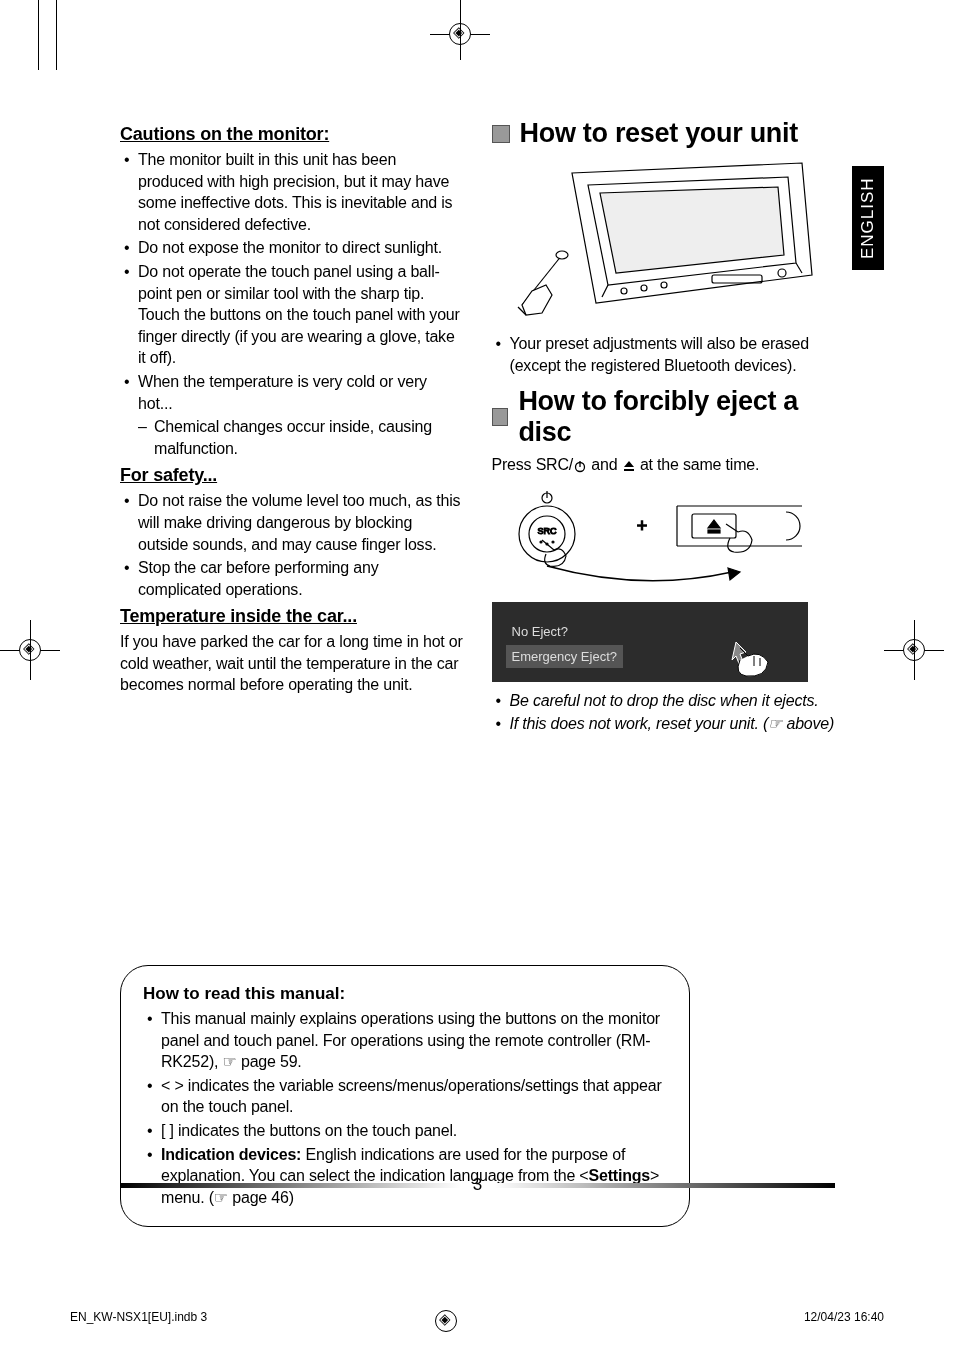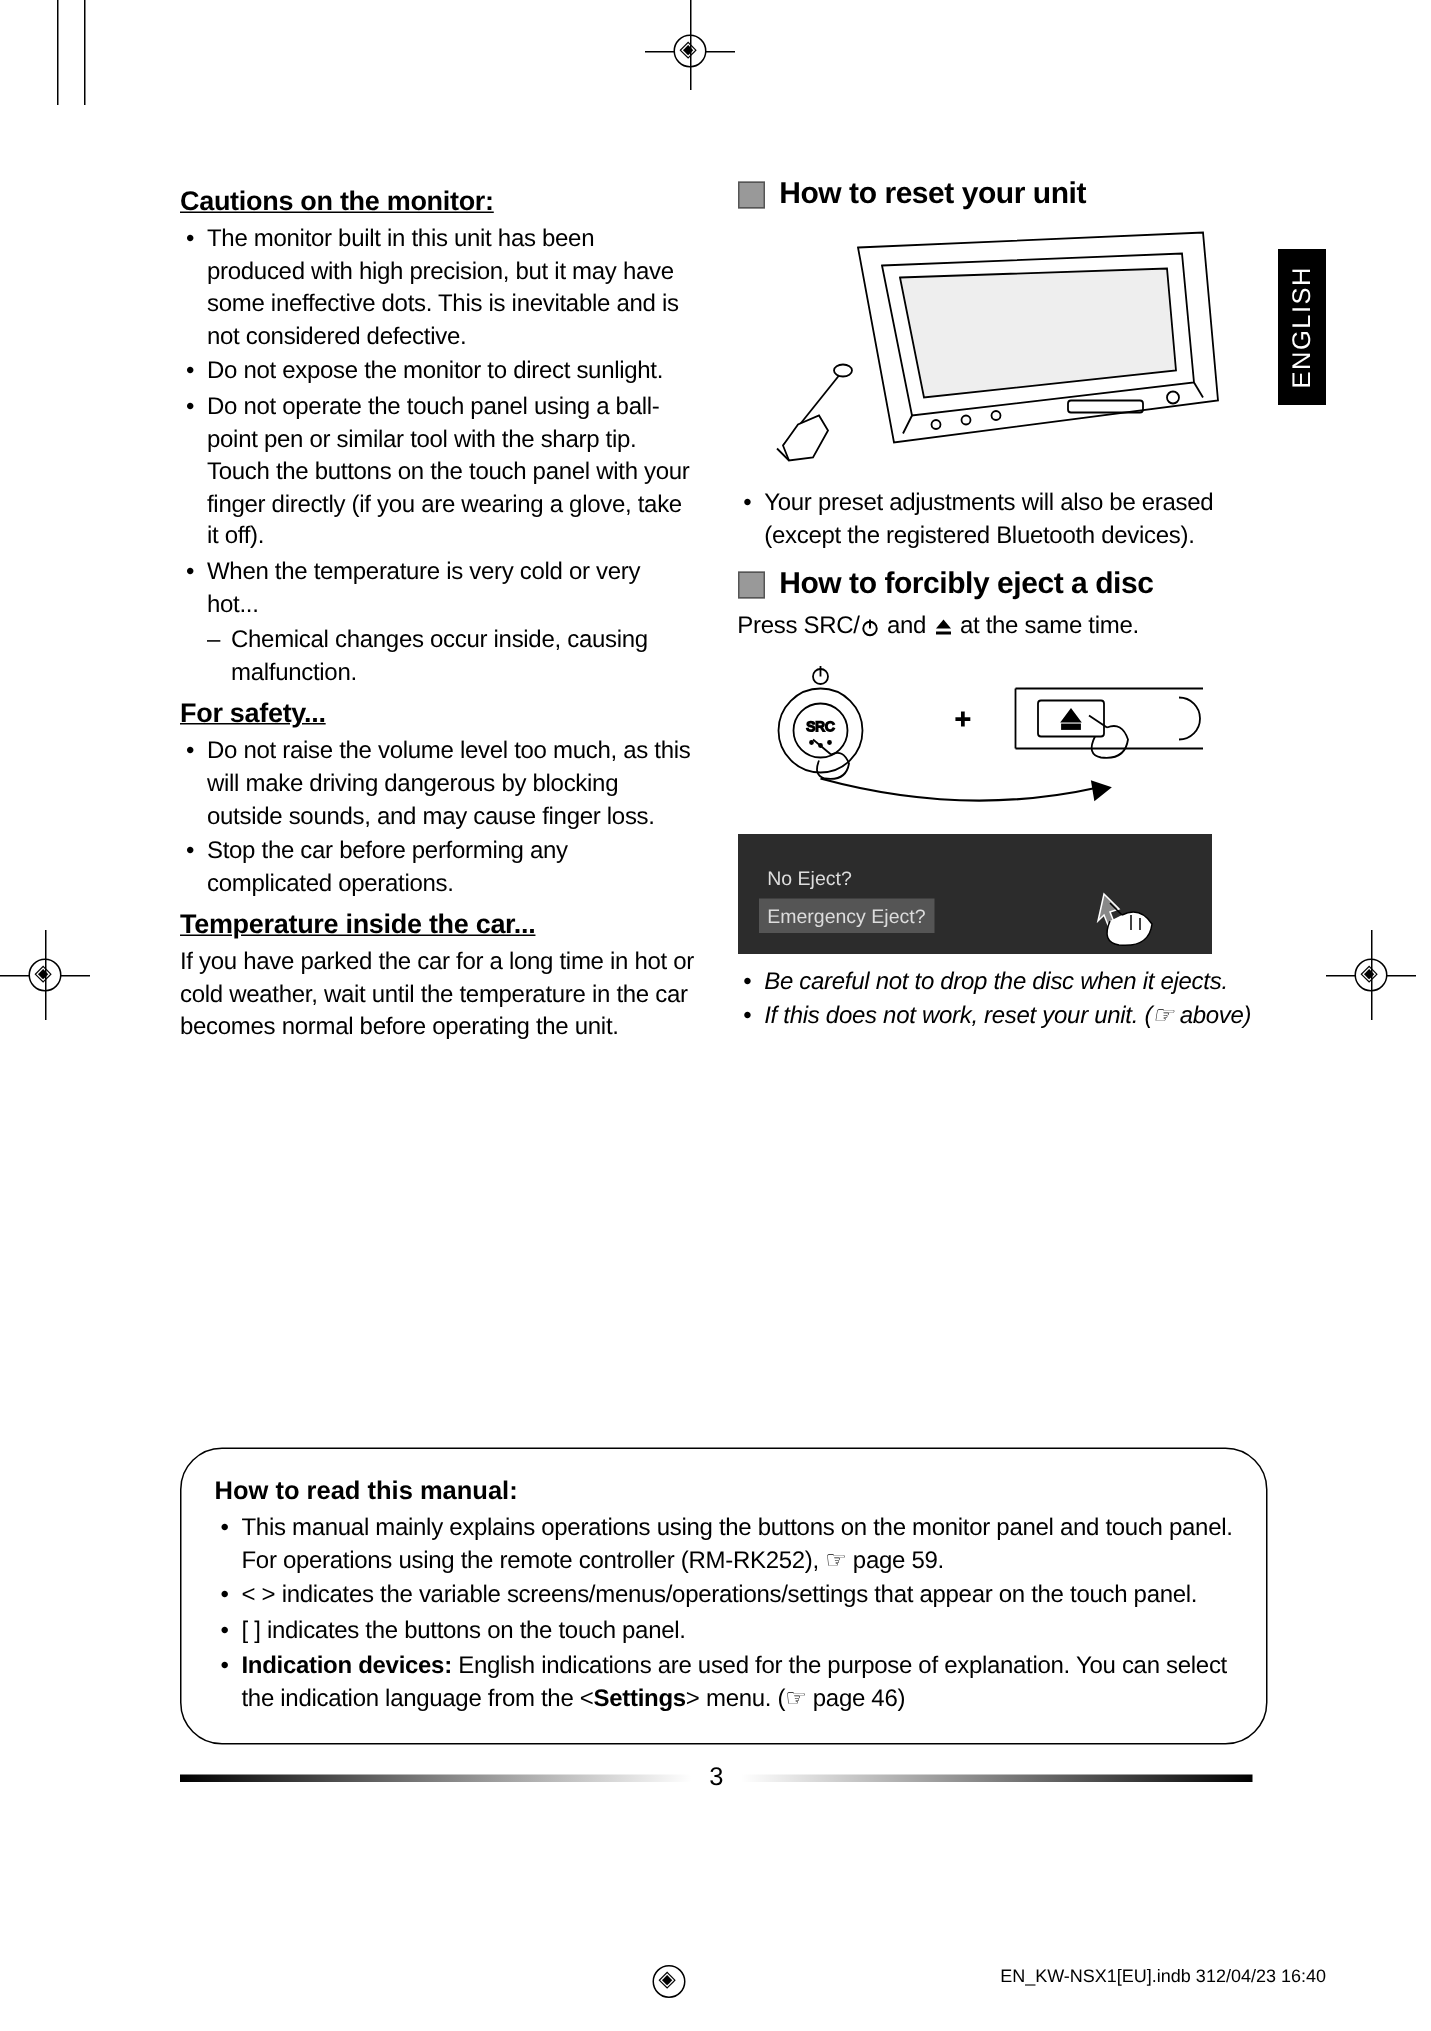--- a/index.html
+++ b/index.html
@@ -49,44 +49,44 @@
   ul.bul { list-style:none; padding-left:0; }
   ul.bul > li { position:relative; padding-left:18px; font-size:16px; line-height:1.35; margin-bottom:2px; letter-spacing:-0.2px; }
   ul.bul > li::before { content:"•"; position:absolute; left:4px; top:0; }
   ul.dash { list-style:none; padding-left:0; margin-top:2px; }
   ul.dash > li { position:relative; padding-left:16px; font-size:16px; line-height:1.35; margin-bottom:2px; letter-spacing:-0.2px; }
   ul.dash > li::before { content:"–"; position:absolute; left:0; top:0; }
   p.body { font-size:16px; line-height:1.35; letter-spacing:-0.2px; }
 
   .sect-head { display:flex; align-items:center; gap:10px; margin-bottom:6px; }
   .sect-head .sq { width:18px; height:18px; background:#999; border:1px solid #555; }
-  .sect-head .ttl { font-size:20px; font-weight:700; letter-spacing:-0.3px; }
+  .sect-head .ttl { font-size:27px; font-weight:700; letter-spacing:-0.3px; }
 
   .italic-list li { font-style:italic; }
   .italic-list li::before { font-style:normal; }
 
   .device-illus { width:310px; height:168px; position:relative; margin-left:20px; margin-bottom:10px; }
   .device-illus svg { width:100%; height:100%; }
 
   .eject-illus { margin-top:8px; }
 
   .screen-box { width:316px; background:#2c2c2c; padding:18px 14px 14px 14px; margin-top:4px; }
   .screen-box .opt { color:#ddd; font-size:13px; padding:4px 6px; display:inline-block; }
   .screen-box .opt.sel { background:#555; }
 
-  .howto-box { position:absolute; left:120px; top:965px; width:725px; border:1px solid #000; border-radius:28px; padding:18px 22px 16px; }
+  .howto-box { position:absolute; left:120px; top:965px; width:570px; border:1px solid #000; border-radius:28px; padding:18px 22px 16px; }
   .howto-box .httl { font-weight:700; font-size:17px; margin-bottom:4px; }
   .howto-box ul.bul > li { font-size:16px; }
 
   .page-num-bar { position:absolute; left:120px; top:1175px; width:715px; display:flex; align-items:center; }
   .page-num-bar .leftbar { flex:1; height:5px; background:linear-gradient(to right,#000,#fff); margin-right:12px; }
   .page-num-bar .rightbar { flex:1; height:5px; background:linear-gradient(to left,#000,#fff); margin-left:12px; }
   .page-num-bar .num { font-size:17px; }
 
-  .footer { position:absolute; bottom:30px; left:70px; right:70px; display:flex; justify-content:flex-end; font-size:12px; color:#000; }
+  .footer { position:absolute; bottom:30px; left:70px; right:70px; display:flex; justify-content:space-between; font-size:12px; color:#000; }
 
   .pointer-ref { display:inline-block; vertical-align:middle; }
 </style>
 </head>
 <body>
 
 <div class="top-register">
     <div class="register-circle"></div>
   </div>
 <div class="crop-tl"></div>

